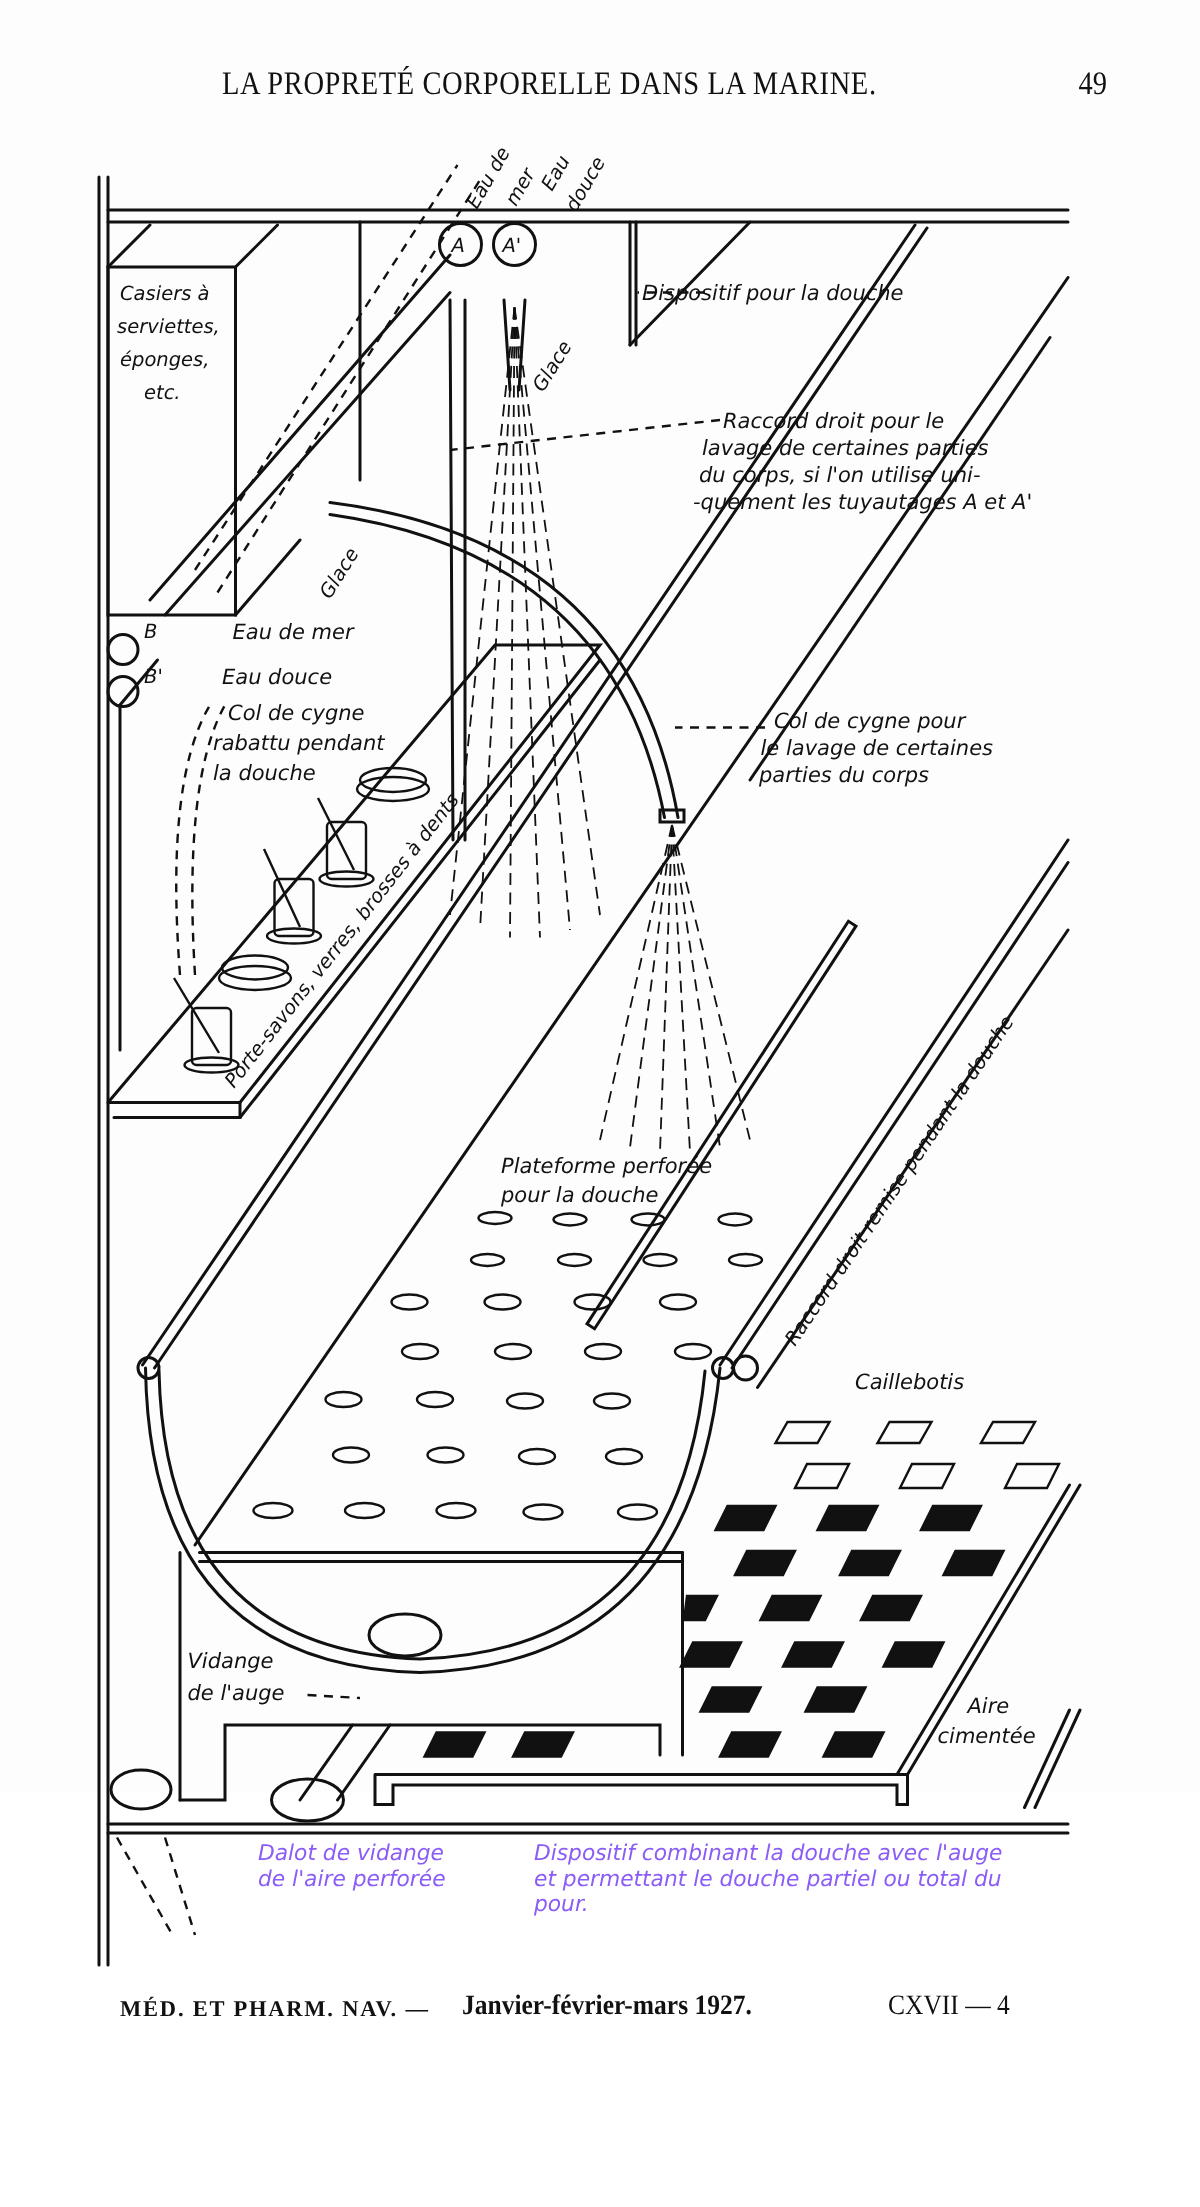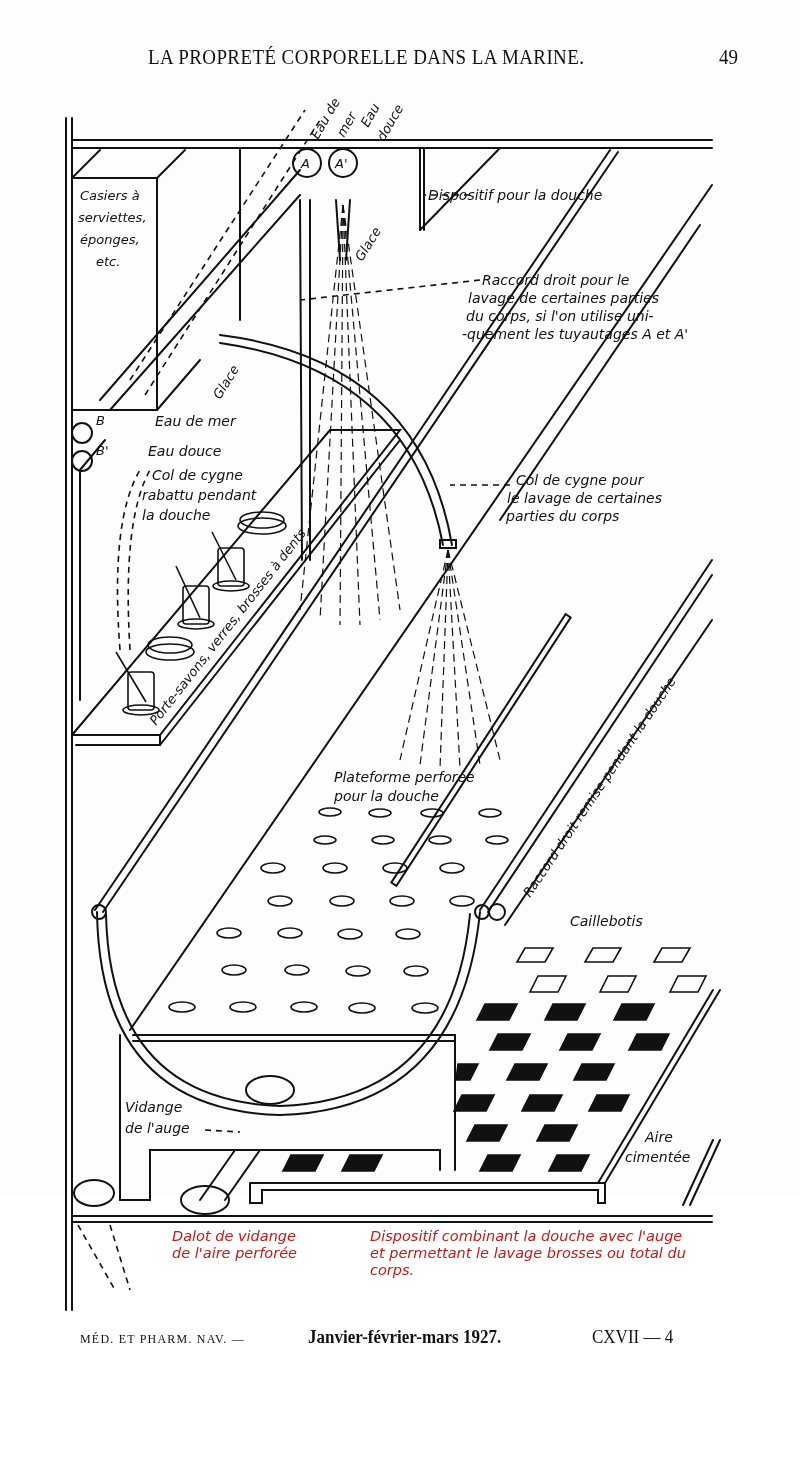--- a/index.html
+++ b/index.html
@@ -5,26 +5,26 @@
   html, body { margin: 0; padding: 0; background: #ffffff; }
   body { width: 800px; height: 1471px; position: relative; overflow: hidden; font-family: "Liberation Serif", serif; color: #111; }
   .page { position: absolute; left: 0; top: 0; width: 800px; height: 1195px; background: #fdfdfd; }
   .running-head { position: absolute; top: 44px; left: 148px; width: 590px; height: 30px; }
   .running-title { position: absolute; left: 0; top: 0; font-family: "Liberation Serif", serif; font-size: 19px; letter-spacing: 0.4px; transform: scaleY(1.15); transform-origin: top left; }
   .page-number { position: absolute; right: 0; top: 0; font-size: 19px; transform: scaleY(1.15); transform-origin: top left; }
   svg.figure { position: absolute; left: 0; top: 0; width: 800px; height: 1471px; }
   .lbl { font-family: "DejaVu Sans", sans-serif; font-style: italic; font-size: 14px; fill: #111; }
   .lbl-sm { font-family: "DejaVu Sans", sans-serif; font-style: italic; font-size: 13px; fill: #111; }
   .footer { position: absolute; top: 1326px; left: 80px; width: 640px; height: 30px; }
-  .journal-abbr { position: absolute; left: 0; top: 6px; font-family: "Liberation Serif", serif; font-size: 12px; font-weight: normal; letter-spacing: 1.2px; }
+  .journal-abbr { position: absolute; left: 0; top: 6px; font-family: "Liberation Serif", serif; font-size: 15px; font-weight: bold; letter-spacing: 1.2px; }
   .issue-date { position: absolute; left: 228px; top: 0; font-family: "Liberation Serif", serif; font-size: 17px; font-weight: bold; transform: scaleY(1.1); transform-origin: top left; }
   .sheet-mark { position: absolute; left: 512px; top: 0; font-family: "Liberation Serif", serif; font-size: 17px; transform: scaleY(1.1); transform-origin: top left; }
-  .caption { position: absolute; font-family: "DejaVu Sans", sans-serif; font-style: italic; font-size: 14.5px; line-height: 17px; color: #b91c1c; }
+  .caption { position: absolute; font-family: "DejaVu Sans", sans-serif; font-style: italic; font-size: 14.5px; line-height: 17px; color: #8b5cf6; }
   .caption-left { left: 172px; top: 1228px; }
-  .caption-right { left: 356px; top: 1228px; width: 380px; margin-left: 14px; }
+  .caption-right { left: 356px; top: 1228px; width: 380px; }
 </style>
 </head>
 <body>
 
 <div class="page">
 
   <div class="running-head">
     <span class="running-title">LA PROPRETÉ CORPORELLE DANS LA MARINE.</span>
     <span class="page-number">49</span>
   </div>
@@ -262,22 +262,22 @@
     <text class="lbl" x="645" y="1142">Aire</text>
     <text class="lbl" x="625" y="1162">cimentée</text>
   </svg>
 
   <div class="caption caption-left">
     <div>Dalot de vidange</div>
     <div>de l'aire perforée</div>
   </div>
   <div class="caption caption-right">
     <div>Dispositif combinant la douche avec l'auge</div>
-    <div>et permettant le lavage brosses ou total du</div>
-    <div>corps.</div>
+    <div>et permettant le douche partiel ou total du</div>
+    <div>pour.</div>
   </div>
 
   <div class="footer">
     <span class="journal-abbr">MÉD. ET PHARM. NAV. —</span>
     <span class="issue-date">Janvier-février-mars 1927.</span>
     <span class="sheet-mark">CXVII — 4</span>
   </div>
 </div>
 
 </body></html>

